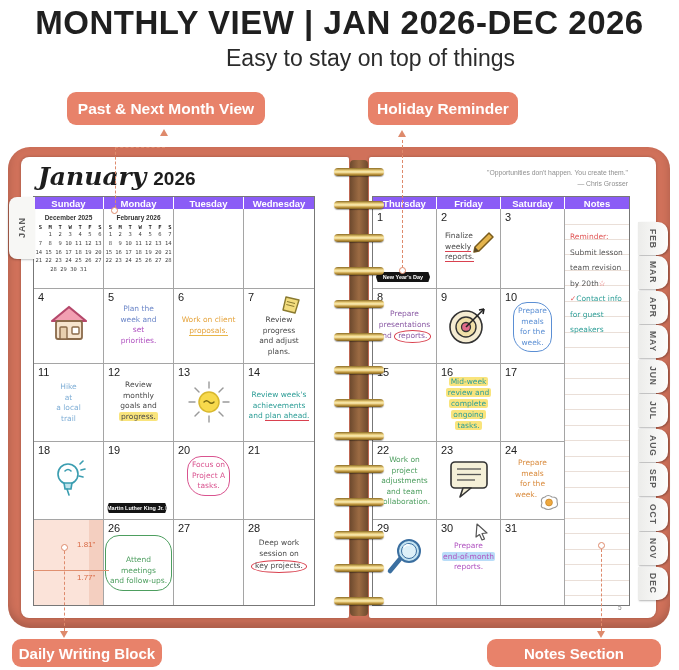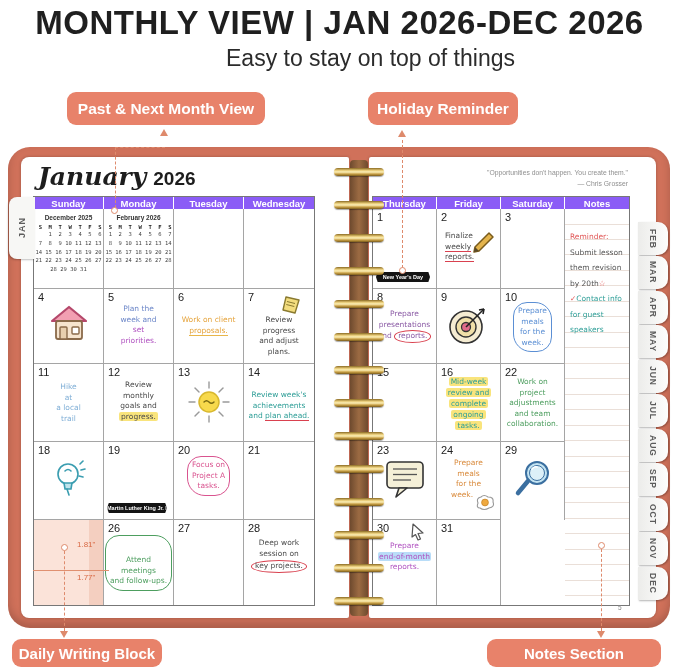--- a/index.html
+++ b/index.html
@@ -295,21 +295,21 @@
 
   <div class="grid grid-right">
     <div class="hcell">Thursday</div>
     <div class="hcell">Friday</div>
     <div class="hcell">Saturday</div>
     <div class="hcell hlast">Notes</div>
 
     <div class="cell clast rlast notes-cell">
       <div class="n-red">Reminder:</div>
       <div class="n-dark">Submit lesson</div>
-      <div class="n-dark">them revision</div>
+      <div class="n-dark">team revision</div>
       <div class="n-dark"><span>by 20th</span><span class="n-red">☆</span></div>
       <div class="n-teal"><span class="n-red">✓</span><span>Contact info</span></div>
       <div class="n-teal">for guest</div>
       <div class="n-teal">speakers</div>
     </div>
 
     <div class="cell">
       <span class="date">1</span>
       <div class="banner">New Year's Day</div>
     </div>
@@ -364,20 +364,23 @@
     </div>
     <div class="cell">
       <span class="date">16</span>
       <div class="hand ink-teal" style="margin-top:13px;line-height:1.45;">
         <div><span class="yellowhl">Mid-week</span></div>
         <div><span class="yellowhl">review and</span></div>
         <div><span class="yellowhl">complete</span></div>
         <div><span class="yellowhl">ongoing</span></div>
         <div><span class="yellowhl">tasks.</span></div>
       </div>
+    </div>
+    <div class="cell">
+      <span class="date">17</span>
     </div>
 
     <div class="cell">
       <span class="date">22</span>
       <div class="hand ink-green" style="margin-top:13px;">
         <div>Work on</div>
         <div>project</div>
         <div>adjustments</div>
         <div>and team</div>
         <div>collaboration.</div>

